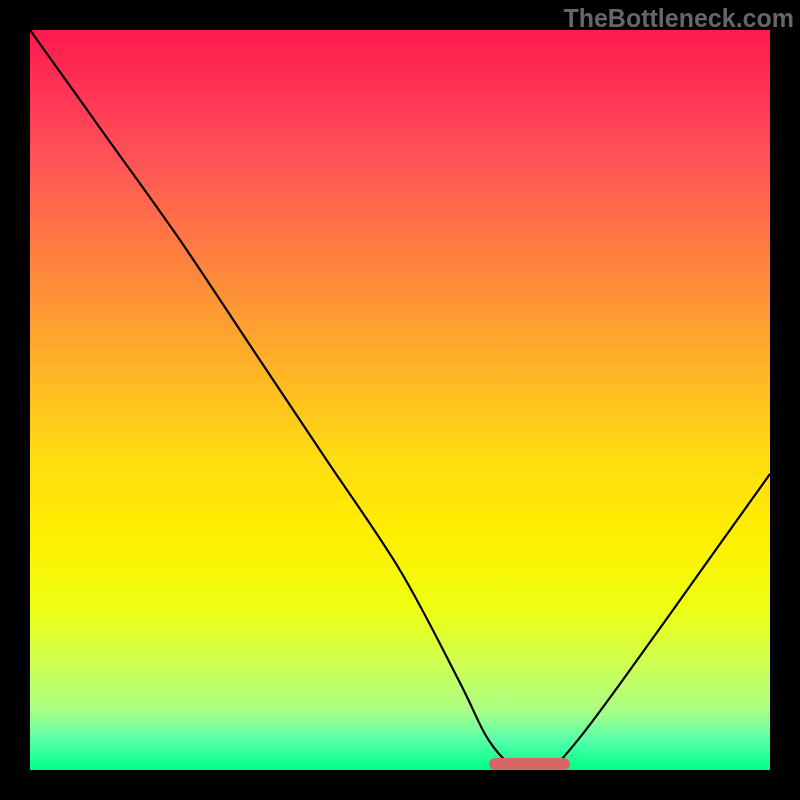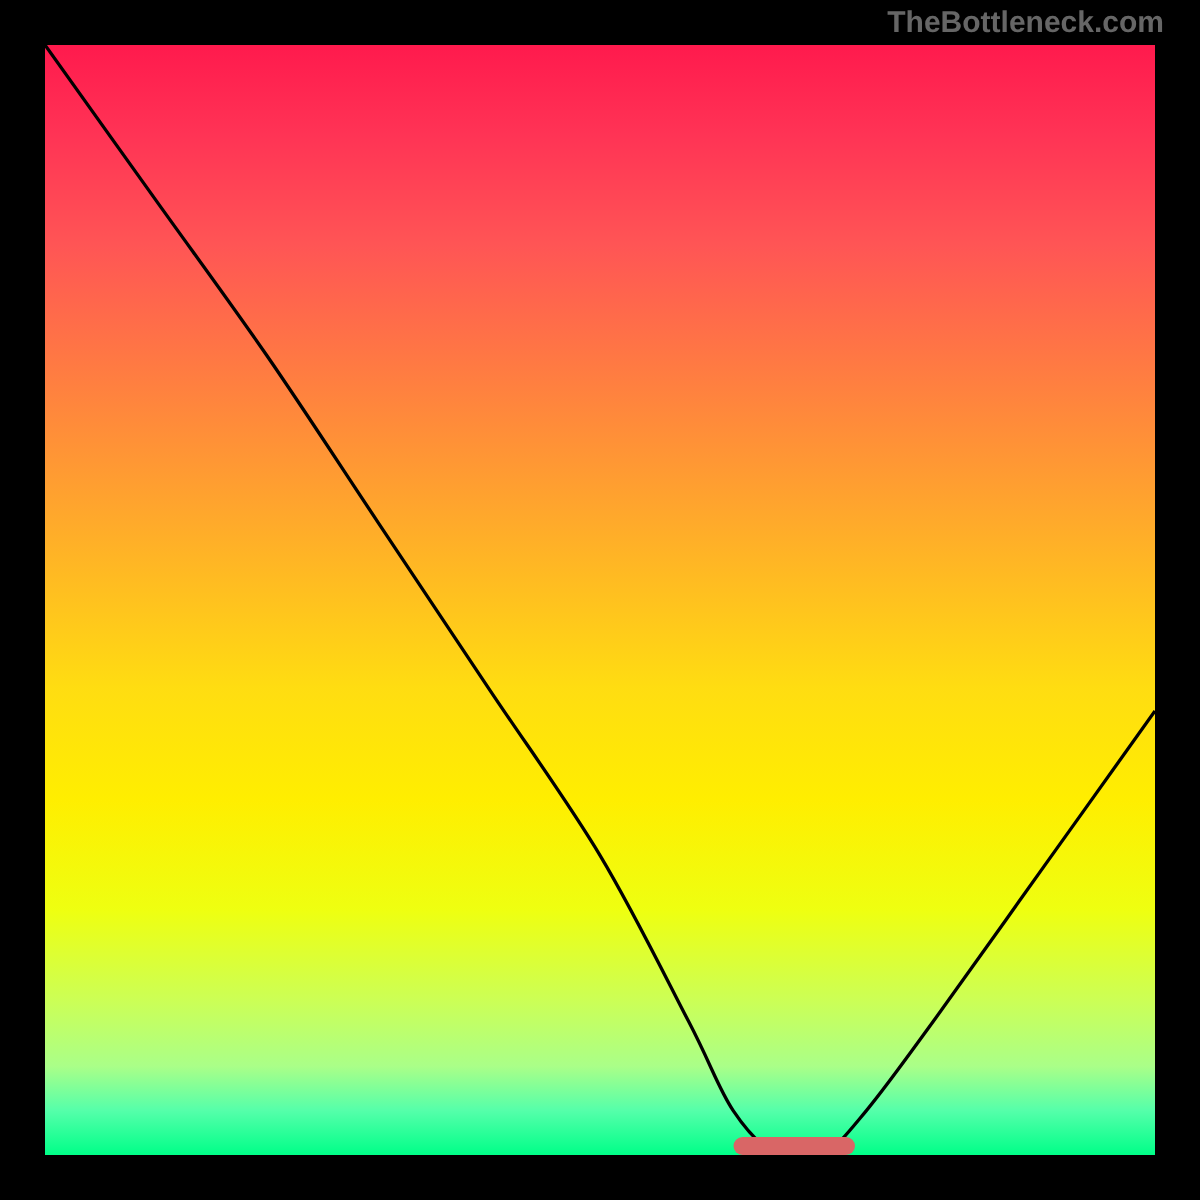--- a/index.html
+++ b/index.html
@@ -7,23 +7,23 @@
     padding: 0;
     width: 800px;
     height: 800px;
     background: #000;
     position: relative;
     font-family: Arial, sans-serif;
   }
   .watermark {
     position: absolute;
     top: 4px;
-    right: 24px;
+    right: 6px;
     color: #666;
-    font-size: 20px;
+    font-size: 25px;
     font-weight: bold;
     z-index: 10;
   }
   .plot-area {
     position: absolute;
     left: 30px;
     top: 30px;
     width: 740px;
     height: 740px;
     background: linear-gradient(to bottom,

